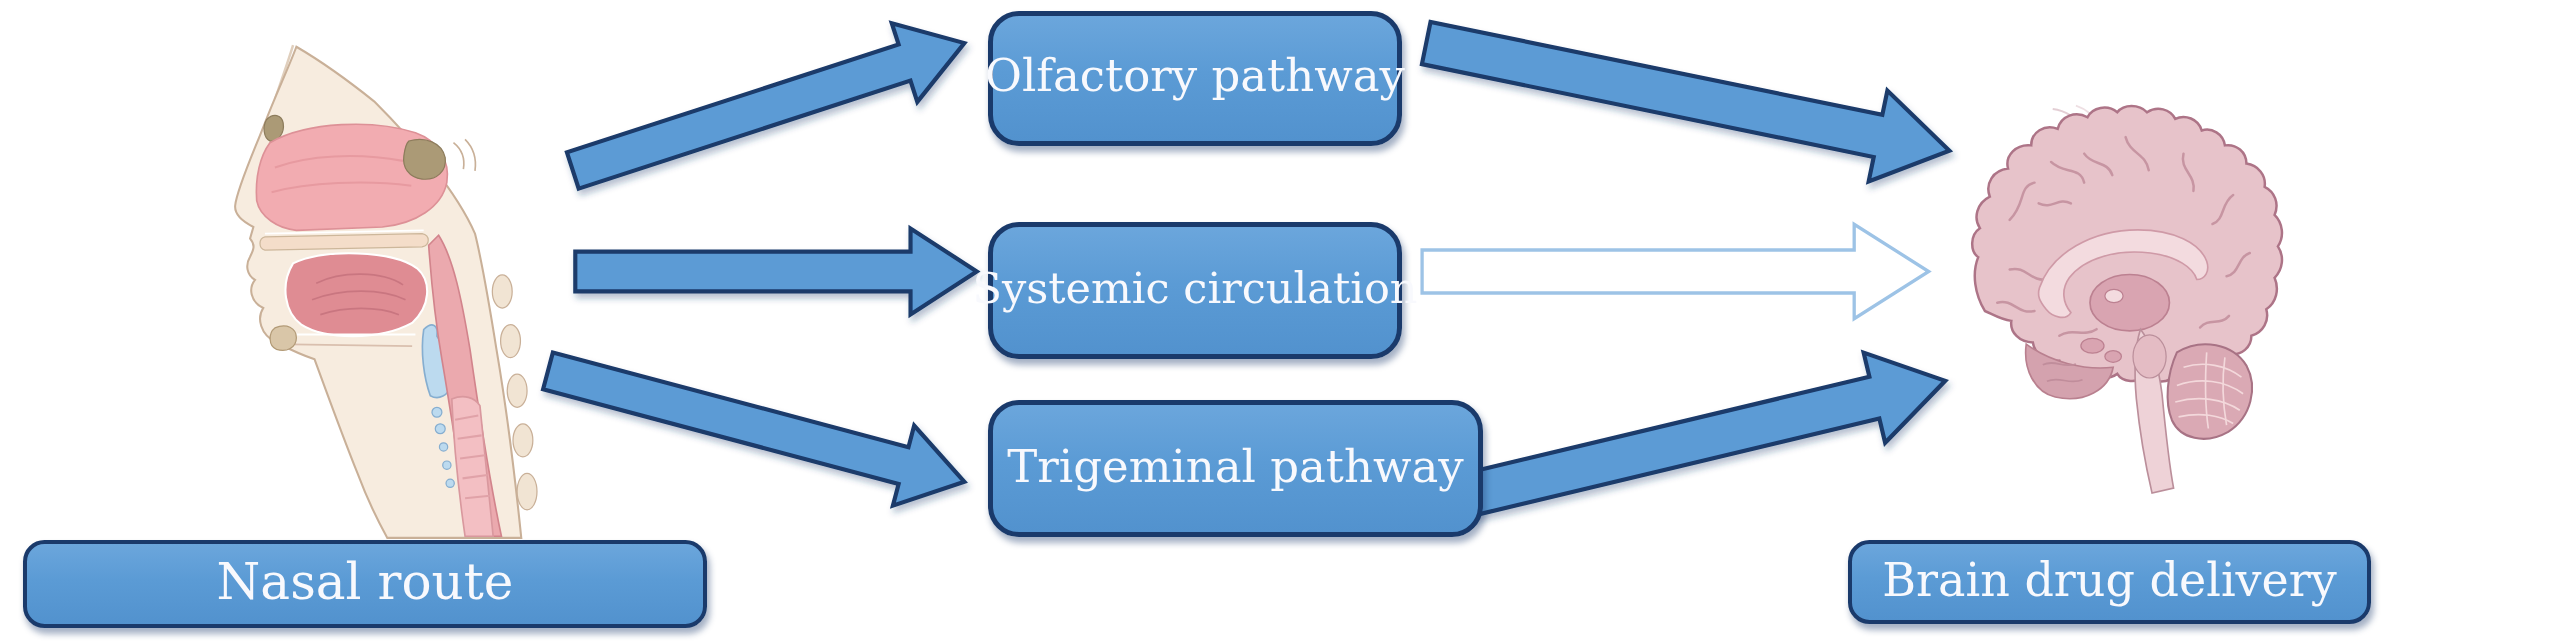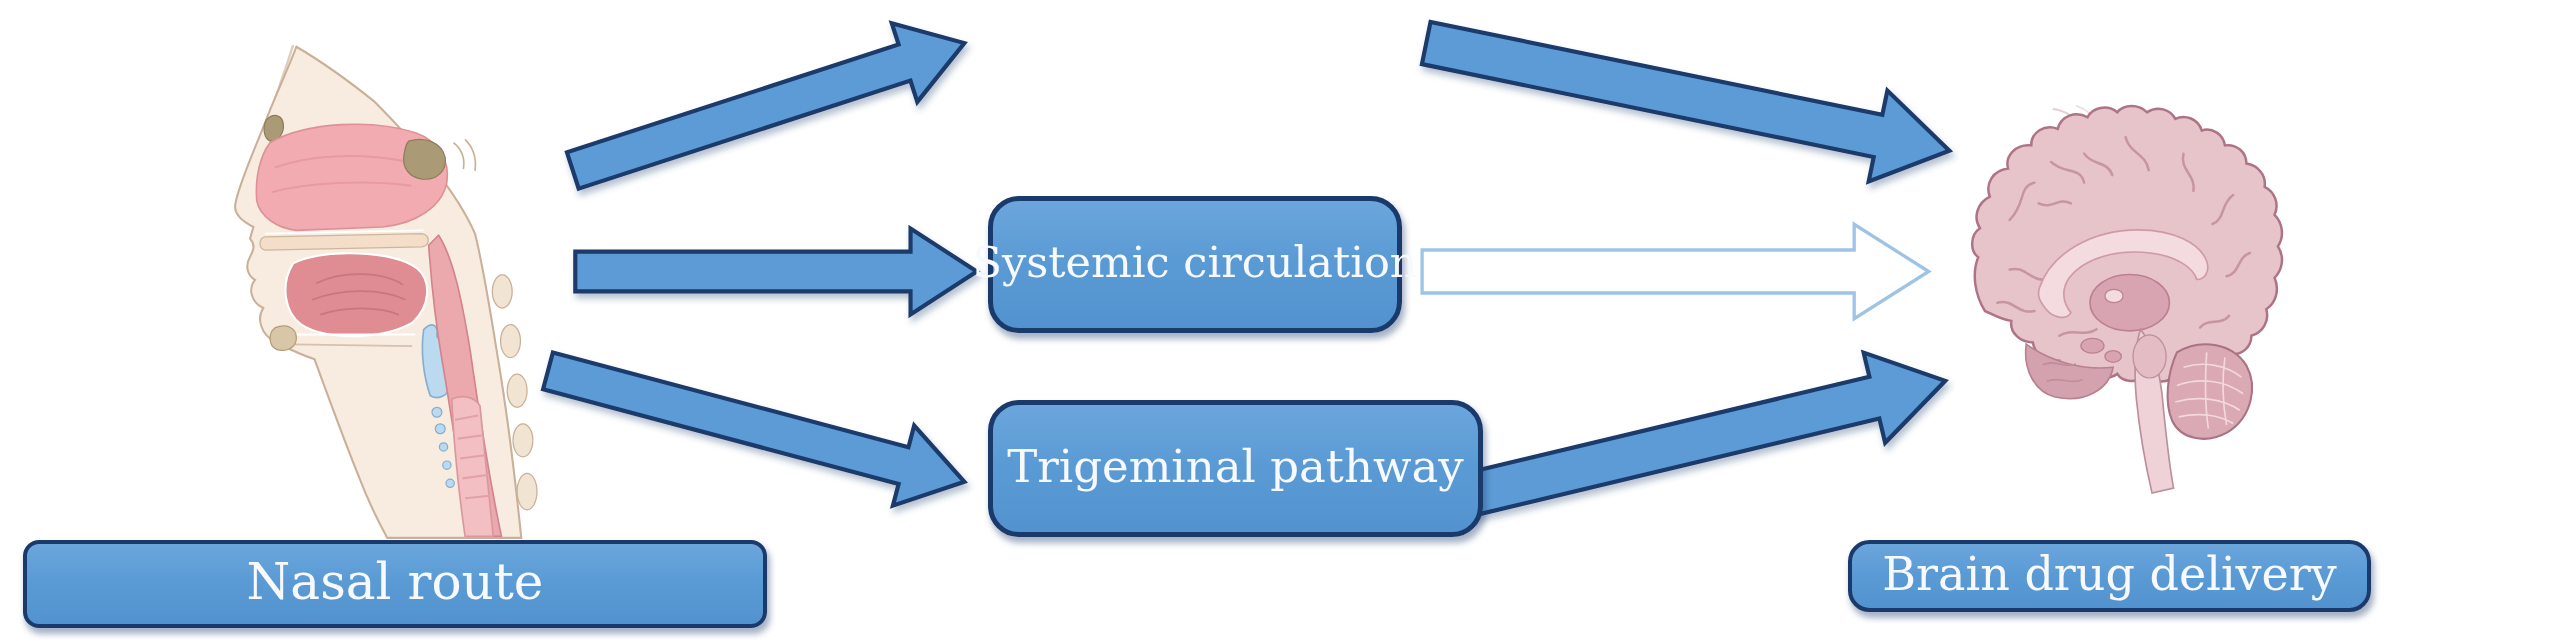--- a/index.html
+++ b/index.html
@@ -12,25 +12,25 @@
     border:5px solid var(--accent-border,#1a3a6b);
     border-radius:31px;
     box-shadow:2.5px 5.8px 6.6px rgba(30,60,110,0.40);
     box-sizing:border-box;
     color:var(--node-text,#f8f9fd);
     text-align:center;
     white-space:nowrap;
   }
   .node .lbl{display:block;line-height:1;padding-bottom:5px;}
   #box-olfactory {left:988px;top:10.8px;width:414px;height:135px;font-size:45px;}
-  #box-systemic  {left:988px;top:196px;width:414px;height:137px;font-size:43px;}
+  #box-systemic  {left:988px;top:222px;width:414px;height:137px;font-size:43px;}
   #box-trigeminal{left:988px;top:400px;width:495px;height:137px;font-size:45px;}
   .label-node{border-radius:21.5px;border-width:4.1px;}
-  #box-nasal {left:23px;top:540px;width:744px;height:88px;font-size:50px;border-radius:16px;}
-  #box-brain {left:1848px;top:540px;width:523px;height:72px;font-size:46px;}
+  #box-nasal {left:23px;top:540px;width:684px;height:88px;font-size:50px;}
+  #box-brain {left:1848px;top:540px;width:523px;height:84px;font-size:46px;}
   #arrows-layer{position:absolute;left:0;top:0;}
   .illus{position:absolute;}
 </style>
 </head>
 <body>
 
 <div id="figure">
 
   <svg id="arrows-layer" width="2576" height="644" viewBox="0 0 3112 778">
     <defs>
@@ -150,20 +150,23 @@
     <g fill="none" stroke="#f3d8db" stroke-width="2">
       <path d="M262,340 C290,330 320,334 342,350"></path>
       <path d="M260,360 C288,352 318,356 338,370"></path>
       <path d="M264,378 C290,372 314,376 330,386"></path>
       <path d="M270,318 C295,310 322,316 340,330"></path>
       <path d="M298,300 C296,330 296,365 300,392"></path>
       <path d="M320,306 C316,335 318,365 322,388"></path>
     </g>
   </svg>
 
+  <div class="node" id="box-olfactory">
+    <span class="lbl">Olfactory pathway</span>
+  </div>
   <div class="node" id="box-systemic">
     <span class="lbl">Systemic circulation</span>
   </div>
   <div class="node" id="box-trigeminal">
     <span class="lbl">Trigeminal pathway</span>
   </div>
 
   <div class="node label-node" id="box-nasal">
     <span class="lbl">Nasal route</span>
   </div>

